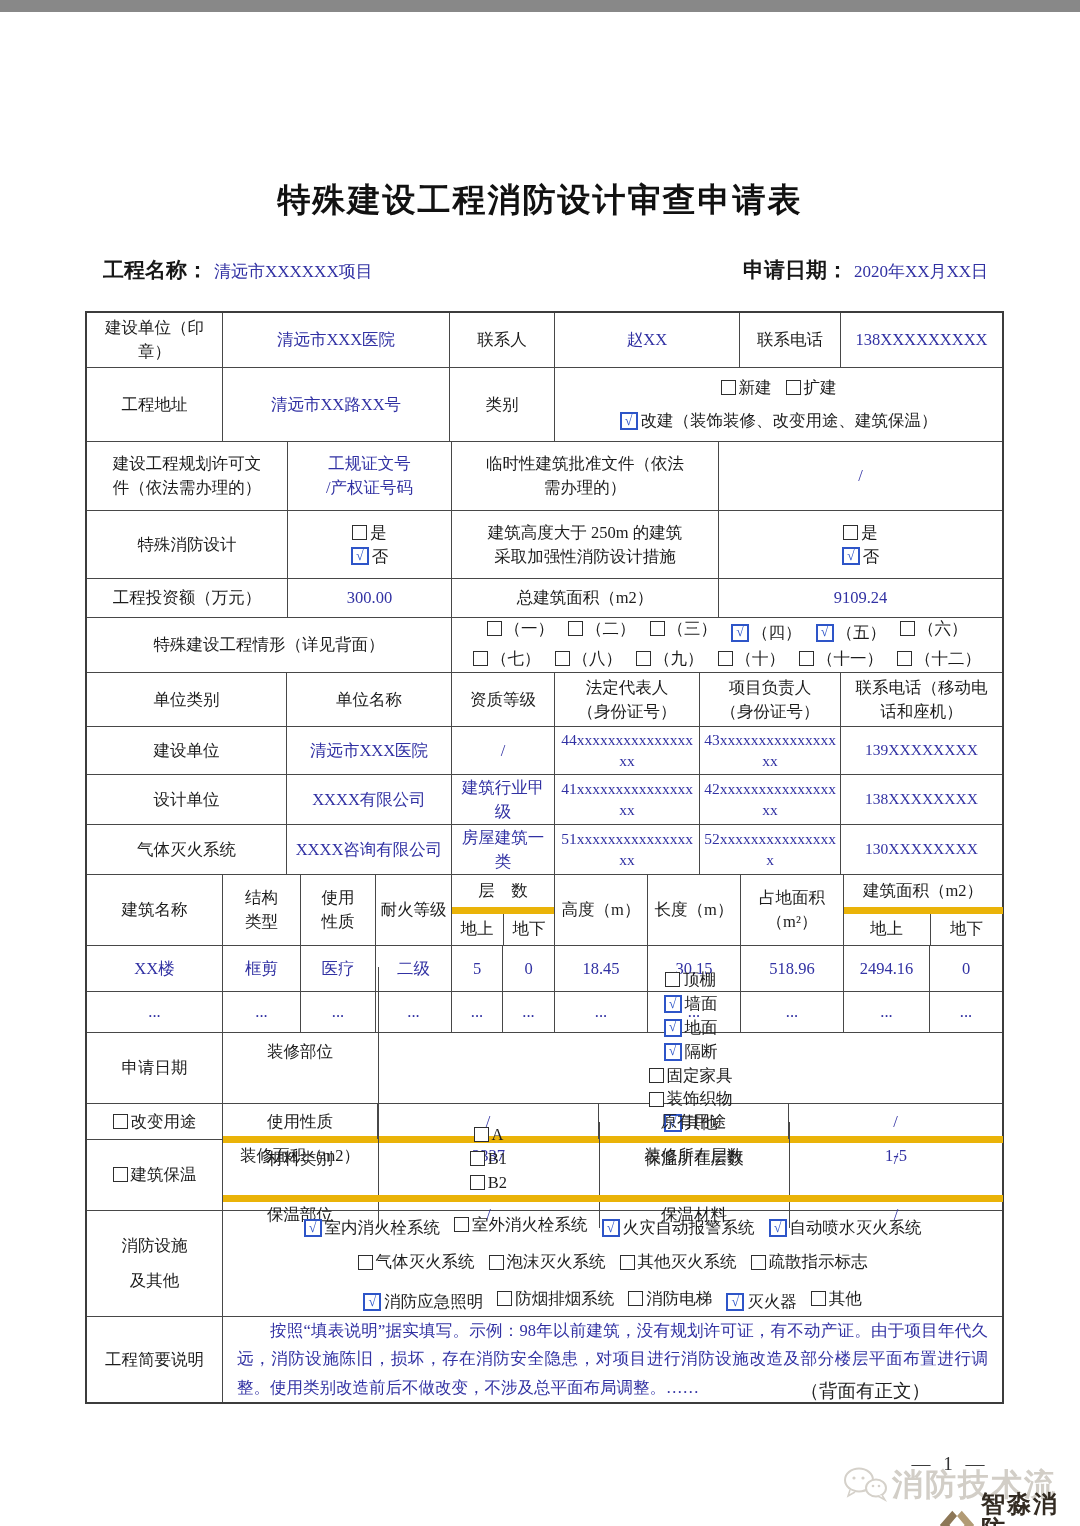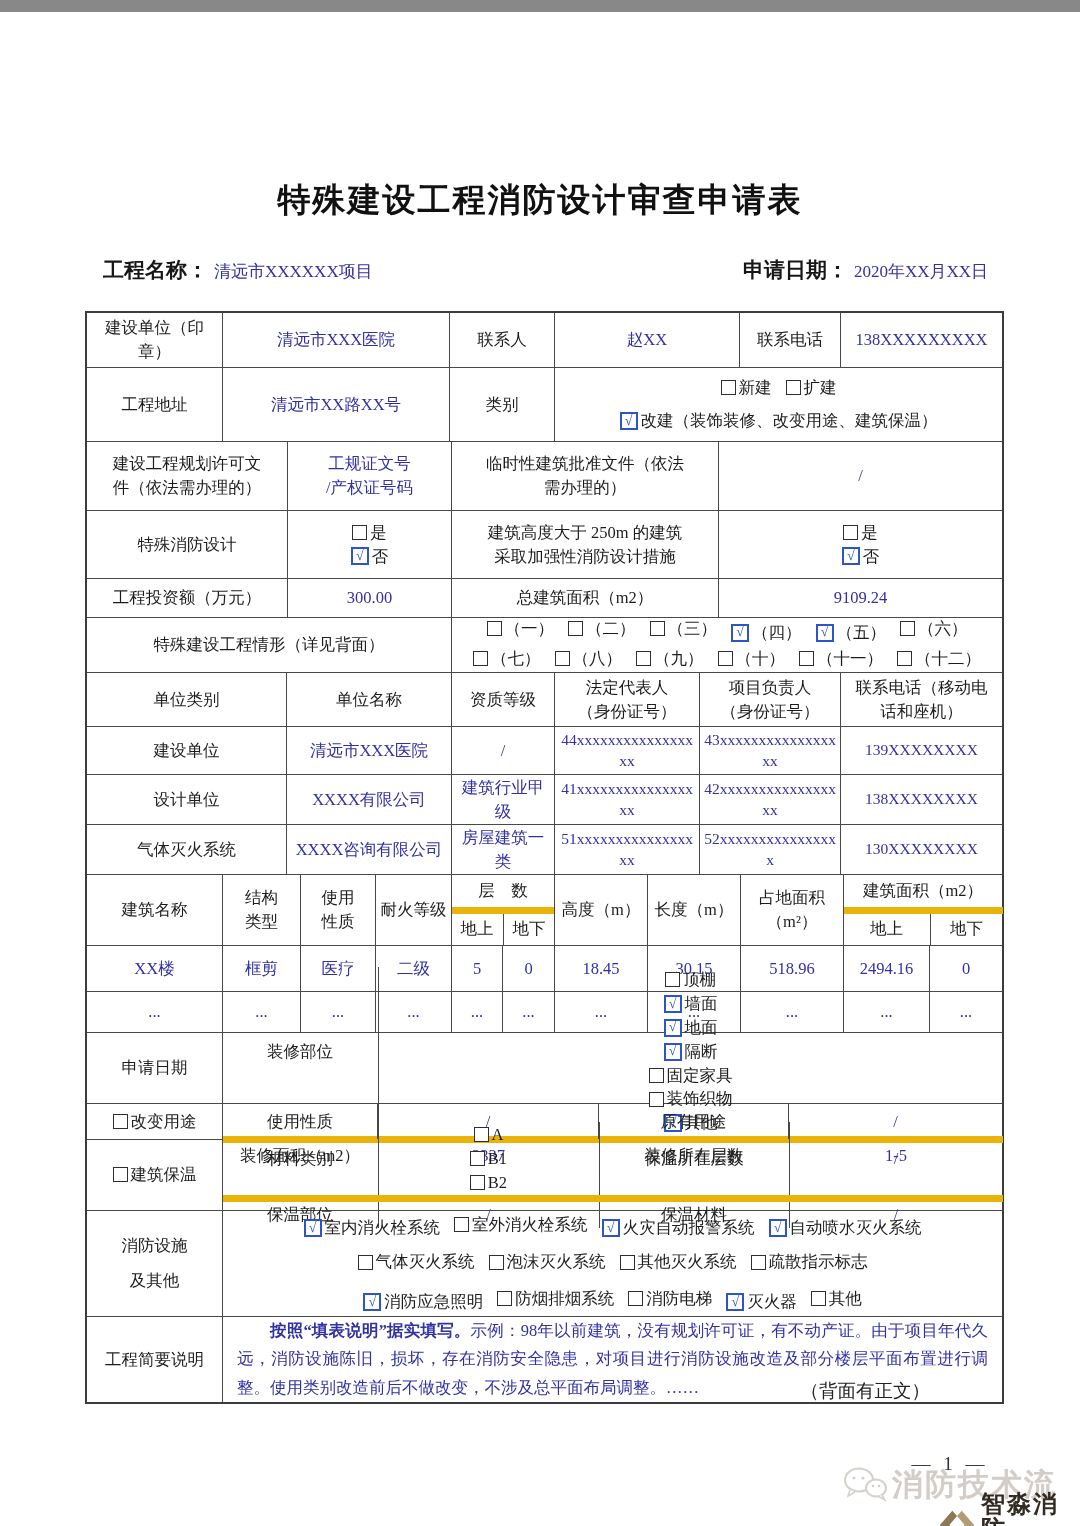--- a/index.html
+++ b/index.html
@@ -30,21 +30,21 @@
   .idcell{word-break:break-all;font-size:15.5px;line-height:1.35;}
   .cb{display:inline-flex;align-items:center;margin:0 7px;}
   .bx{flex:none;display:inline-flex;align-items:center;justify-content:center;box-sizing:border-box;}
   .bx.un{width:15px;height:15px;border:1.5px solid #2e2e2e;margin-right:3px;background:#fff;}
   .bx.ck{width:18px;height:18px;border:2.5px solid #2e55c8;color:#2e55c8;font-weight:700;
          font-size:14px;margin-right:3px;background:#fff;}
   .cklines{display:flex;flex-direction:column;justify-content:center;gap:6px;width:100%;}
   .ckline{text-align:center;white-space:nowrap;}
   .desc{align-items:flex-start;justify-content:center;text-align:justify;padding:6px 14px;}
   .desc p{margin:0;text-indent:2em;line-height:1.7;font-size:16.5px;}
-  .desc .lead{font-weight:bold;}
+  .desc .lead{font-weight:normal;}
   .backnote{position:absolute;top:1366px;left:85px;width:845px;text-align:right;
             font-size:18.5px;color:#222;}
   .pageno{position:absolute;top:1441px;left:840px;width:220px;text-align:center;
           font-size:19px;color:#333;letter-spacing:4px;}
   .wm{position:absolute;top:1452px;left:842px;display:flex;align-items:center;gap:4px;
       color:#d2cec7;font-size:31px;font-weight:bold;letter-spacing:2px;white-space:nowrap;}
   .logo{position:absolute;top:1480px;left:938px;display:flex;align-items:center;gap:5px;}
   .logo .txt{display:flex;flex-direction:column;line-height:1.05;}
   .logo .nm{font-size:24px;font-weight:bold;color:#332b22;letter-spacing:2px;}
   .logo .url{font-size:15px;font-weight:bold;color:#0369a1;font-family:"Liberation Mono","DejaVu Sans Mono",monospace;}

